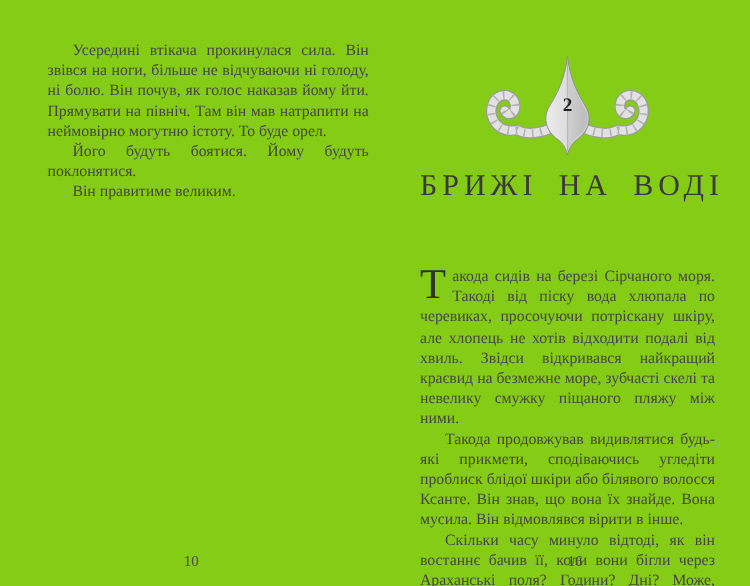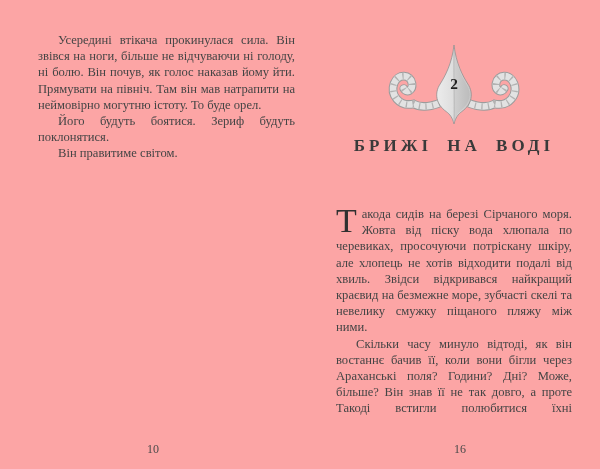--- a/index.html
+++ b/index.html
@@ -1,19 +1,19 @@
 <!DOCTYPE html>
 <html lang="uk"><head>
 <meta charset="utf-8">
 <style>
   html,body{margin:0;padding:0;}
   .spread{
     position:relative;
     width:600px;height:469px;
-    background:#fca5a5;
+    background:#84cc16;
     font-family:"Liberation Serif","DejaVu Serif",serif;
     color:#454545;
     overflow:hidden;
   }
   .page{position:absolute;top:0;}
   .page-left{left:38px;width:257px;top:32px;}
   .page-right{left:336px;width:236px;top:28px;}
   .body-text p{
     margin:0;
     font-size:12.6px;
@@ -27,22 +27,22 @@
     float:left;
     font-size:34px;
     line-height:27px;
     padding:1px 5px 0 0;
     color:#303030;
   }
   .chapter-head{text-align:center;}
   .ornament-wrap{display:block;margin:16px auto 0;width:140px;height:82px;}
   .chapter-title{
     margin:10px 0 0 0;
-    font-size:17px;
-    font-weight:bold;
+    font-size:24px;
+    font-weight:normal;
     letter-spacing:4px;
     word-spacing:7px;
     color:#3a3a3a;
     white-space:nowrap;
   }
   .page-right .body-text{margin-top:50px;}
   .pagenum{
     position:absolute;
     top:442px;
     width:60px;
@@ -54,22 +54,22 @@
   .pagenum-right{left:430px;}
 </style>
 </head>
 <body>
 
 <div class="spread">
 
   <div class="page page-left">
     <div class="body-text">
       <p>Усередині втікача прокинулася сила. Він звівся на ноги, більше не відчуваючи ні голоду, ні болю. Він почув, як голос наказав йому йти. Прямувати на північ. Там він мав натрапити на неймовірно могутню істоту. То буде орел.</p>
-      <p>Його будуть боятися. Зериф будуть поклонятися.</p>
-      <p>Він правитиме світом.</p>
+      <p>Його будуть боятися. Йому будуть поклонятися.</p>
+      <p>Він правитиме великим.</p>
     </div>
   </div>
 
   <div class="page page-right">
     <div class="chapter-head">
       <svg class="ornament-wrap" viewBox="0 0 270 160" xmlns="http://www.w3.org/2000/svg">
         <defs>
           <linearGradient id="spadeGrad" x1="0" y1="0" x2="1" y2="0">
             <stop offset="0" stop-color="#ececec"></stop>
             <stop offset="0.5" stop-color="#dddddd"></stop>
@@ -94,21 +94,22 @@
                    C132,144 127,137 120,132 C100,118 96,96 108,78 C118,62 131,38 135,2 Z" fill="url(#spadeGrad)" stroke="#8f8f8f" stroke-width="1.5" stroke-linejoin="round"></path>
           <path d="M135,6 C138,38 150,62 160,80 C170,96 167,116 148,130 C141,136 137,145 135,154 L135,6 Z" fill="rgba(0,0,0,0.06)"></path>
           <path d="M135,10 C134,58 136,112 135,150" fill="none" stroke="#ababab" stroke-width="1.3"></path>
         </g>
         <text x="135" y="88" text-anchor="middle" font-size="30" font-weight="bold" fill="#1f1f1f" font-family="'Liberation Serif','DejaVu Serif',serif">2</text>
       </svg>
       <h1 class="chapter-title">БРИЖІ НА ВОДІ</h1>
     </div>
 
     <div class="body-text">
-      <p class="has-dropcap"><span class="dropcap">Т</span><span>акода сидів на березі Сірчаного моря. Жовта від піску вода хлюпала по черевиках, просочуючи потріскану шкіру, але хлопець не хотів відходити подалі від хвиль. Звідси відкривався найкращий краєвид на безмежне море, зубчасті скелі та невелику смужку піщаного пляжу між ними.</span></p>
+      <p class="has-dropcap"><span class="dropcap">Т</span><span>акода сидів на березі Сірчаного моря. Такоді від піску вода хлюпала по черевиках, просочуючи потріскану шкіру, але хлопець не хотів відходити подалі від хвиль. Звідси відкривався найкращий краєвид на безмежне море, зубчасті скелі та невелику смужку піщаного пляжу між ними.</span></p>
+      <p>Такода продовжував видивлятися будь-які прикмети, сподіваючись угледіти проблиск блідої шкіри або білявого волосся Ксанте. Він знав, що вона їх знайде. Вона мусила. Він відмовлявся вірити в інше.</p>
       <p class="continues">Скільки часу минуло відтоді, як він востаннє бачив її, коли вони бігли через Араханські поля? Години? Дні? Може, більше? Він знав її не так довго, а проте Такоді встигли полюбитися їхні</p>
     </div>
   </div>
 
   <div class="pagenum pagenum-left">10</div>
   <div class="pagenum pagenum-right">16</div>
 
 </div>
 
 </body></html>

